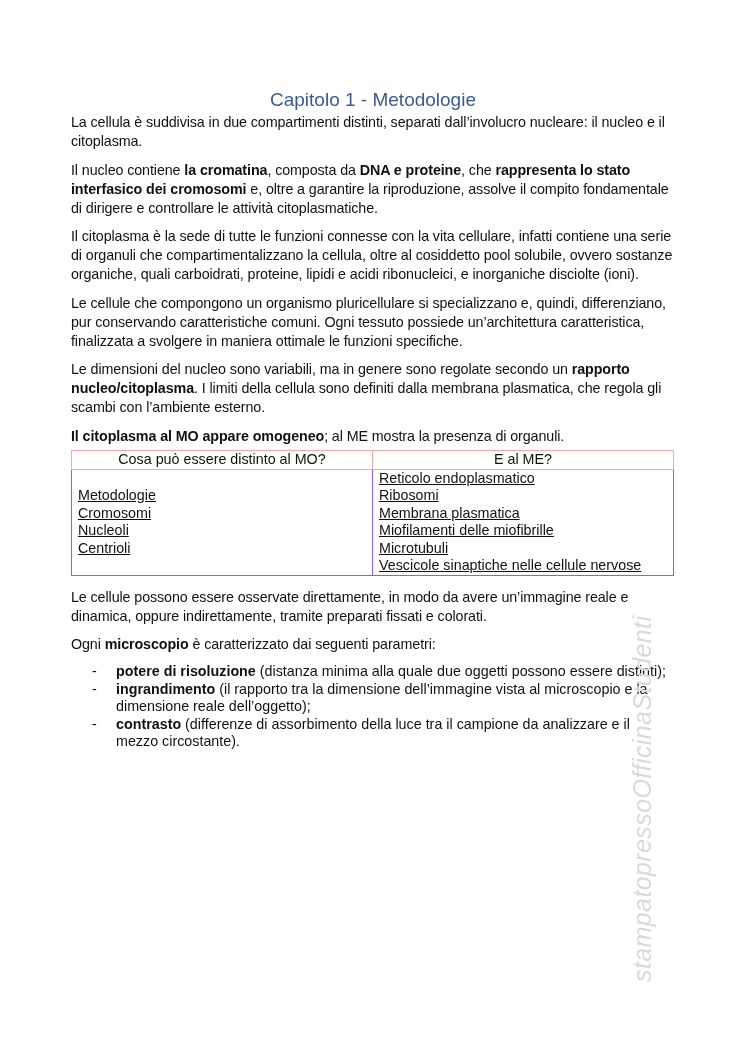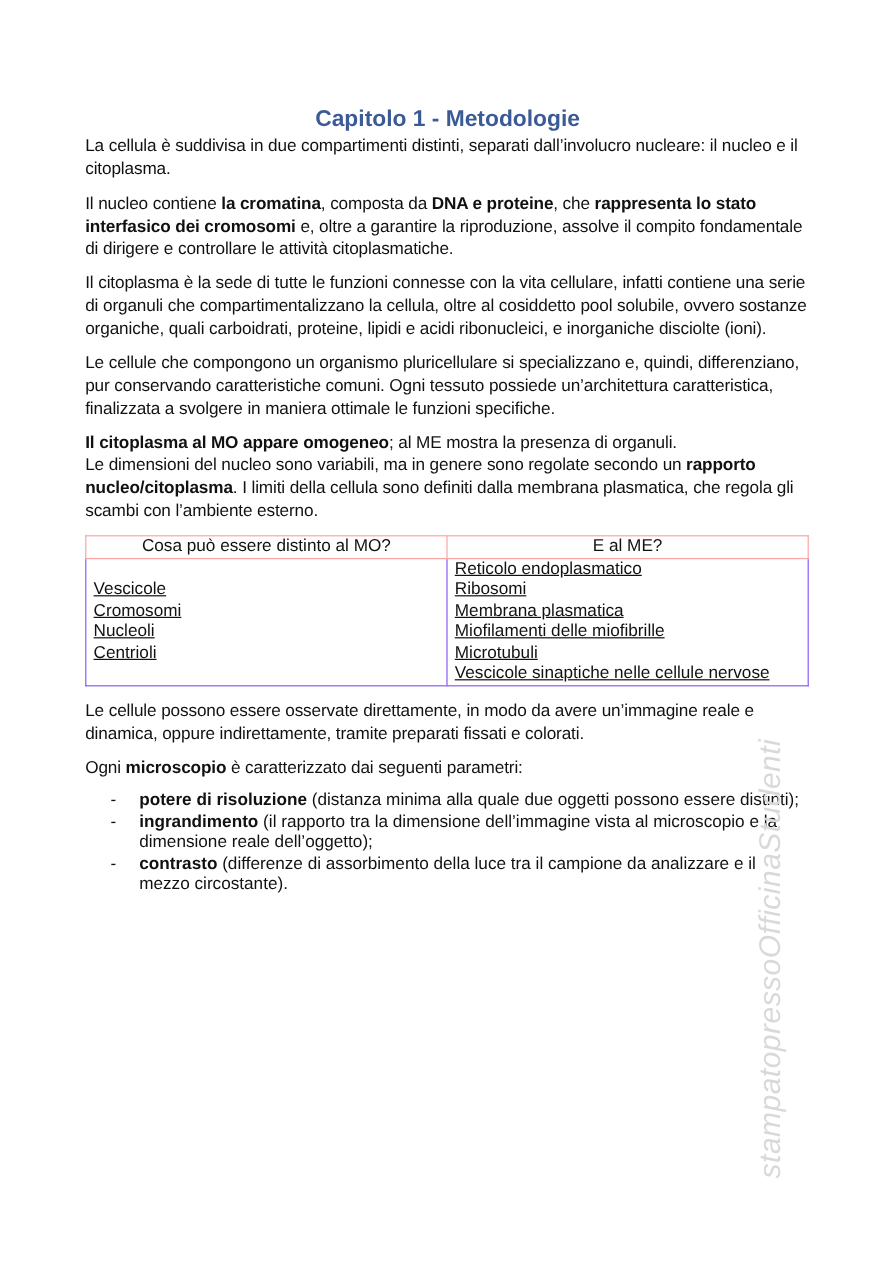--- a/index.html
+++ b/index.html
@@ -3,21 +3,21 @@
 <meta charset="utf-8">
 <style>
   html, body { margin: 0; padding: 0; background: #ffffff; }
   body { width: 744px; height: 1052px; position: relative; overflow: hidden; }
   .page {
     position: absolute; left: 0; top: 0; width: 744px; height: 1052px; background: #ffffff;
     font-family: "Liberation Sans", sans-serif; color: #111111;
   }
   .content { position: absolute; left: 71px; top: 88px; width: 604px; }
   .title {
-    text-align: center; color: #3b5a96; font-weight: bold; font-size: 19px;
+    text-align: center; color: #3b5a96; font-weight: normal; font-size: 19px;
     line-height: 24px; margin: 0 0 1px 0;
   }
   p { margin: 0 0 9.5px 0; font-size: 14.3px; line-height: 19px; letter-spacing: -0.1px; }
   b { font-weight: bold; }
   .big { font-size: 18px; font-weight: bold; }
   table.cmp {
     width: 603px; border-collapse: collapse; font-size: 14.3px; line-height: 17.5px;
     margin: 4px 0 12px 0;
   }
   table.cmp th {
@@ -46,36 +46,36 @@
 
     <p>La cellula è suddivisa in due compartimenti distinti, separati dall’involucro nucleare: il nucleo e il citoplasma.</p>
 
     <p><span>Il nucleo contiene </span><b>la cromatina</b><span>, composta da </span><b>DNA e proteine</b><span>, che </span><b>rappresenta lo stato interfasico dei cromosomi</b><span> e, oltre a garantire la riproduzione, assolve il compito fondamentale di dirigere e controllare le attività citoplasmatiche.</span></p>
 
     <p>Il citoplasma è la sede di tutte le funzioni connesse con la vita cellulare, infatti contiene una serie di organuli che compartimentalizzano la cellula, oltre al cosiddetto pool solubile, ovvero sostanze organiche, quali carboidrati, proteine, lipidi e acidi ribonucleici, e inorganiche disciolte (ioni).</p>
 
     <p>Le cellule che compongono un organismo pluricellulare si specializzano e, quindi, differenziano, pur conservando caratteristiche comuni. Ogni tessuto possiede un’architettura caratteristica, finalizzata a svolgere in maniera ottimale le funzioni specifiche.</p>
 
 
+    <p><span>Le dimensioni del nucleo sono variabili, ma in genere sono regolate secondo un </span><b>rapporto nucleo/citoplasma</b><span>. I limiti della cellula sono definiti dalla membrana plasmatica, che regola gli scambi con l’ambiente esterno.</span></p>
+
     <p style="margin-bottom:0"><b>Il citoplasma al MO appare omogeneo</b><span>; al ME mostra la presenza di organuli.</span></p>
-
-    <p><span>Le dimensioni del nucleo sono variabili, ma in genere sono regolate secondo un </span><b>rapporto nucleo/citoplasma</b><span>. I limiti della cellula sono definiti dalla membrana plasmatica, che regola gli scambi con l’ambiente esterno.</span></p>
 
     <table class="cmp">
       <thead>
         <tr>
           <th>Cosa può essere distinto al MO?</th>
           <th>E al ME?</th>
         </tr>
       </thead>
       <tbody>
         <tr>
           <td>
             <div class="celllines left">
-              <div>Vescicole</div>
+              <div>Metodologie</div>
               <div>Cromosomi</div>
               <div>Nucleoli</div>
               <div>Centrioli</div>
             </div>
           </td>
           <td>
             <div class="celllines">
               <div>Reticolo endoplasmatico</div>
               <div>Ribosomi</div>
               <div>Membrana plasmatica</div>

